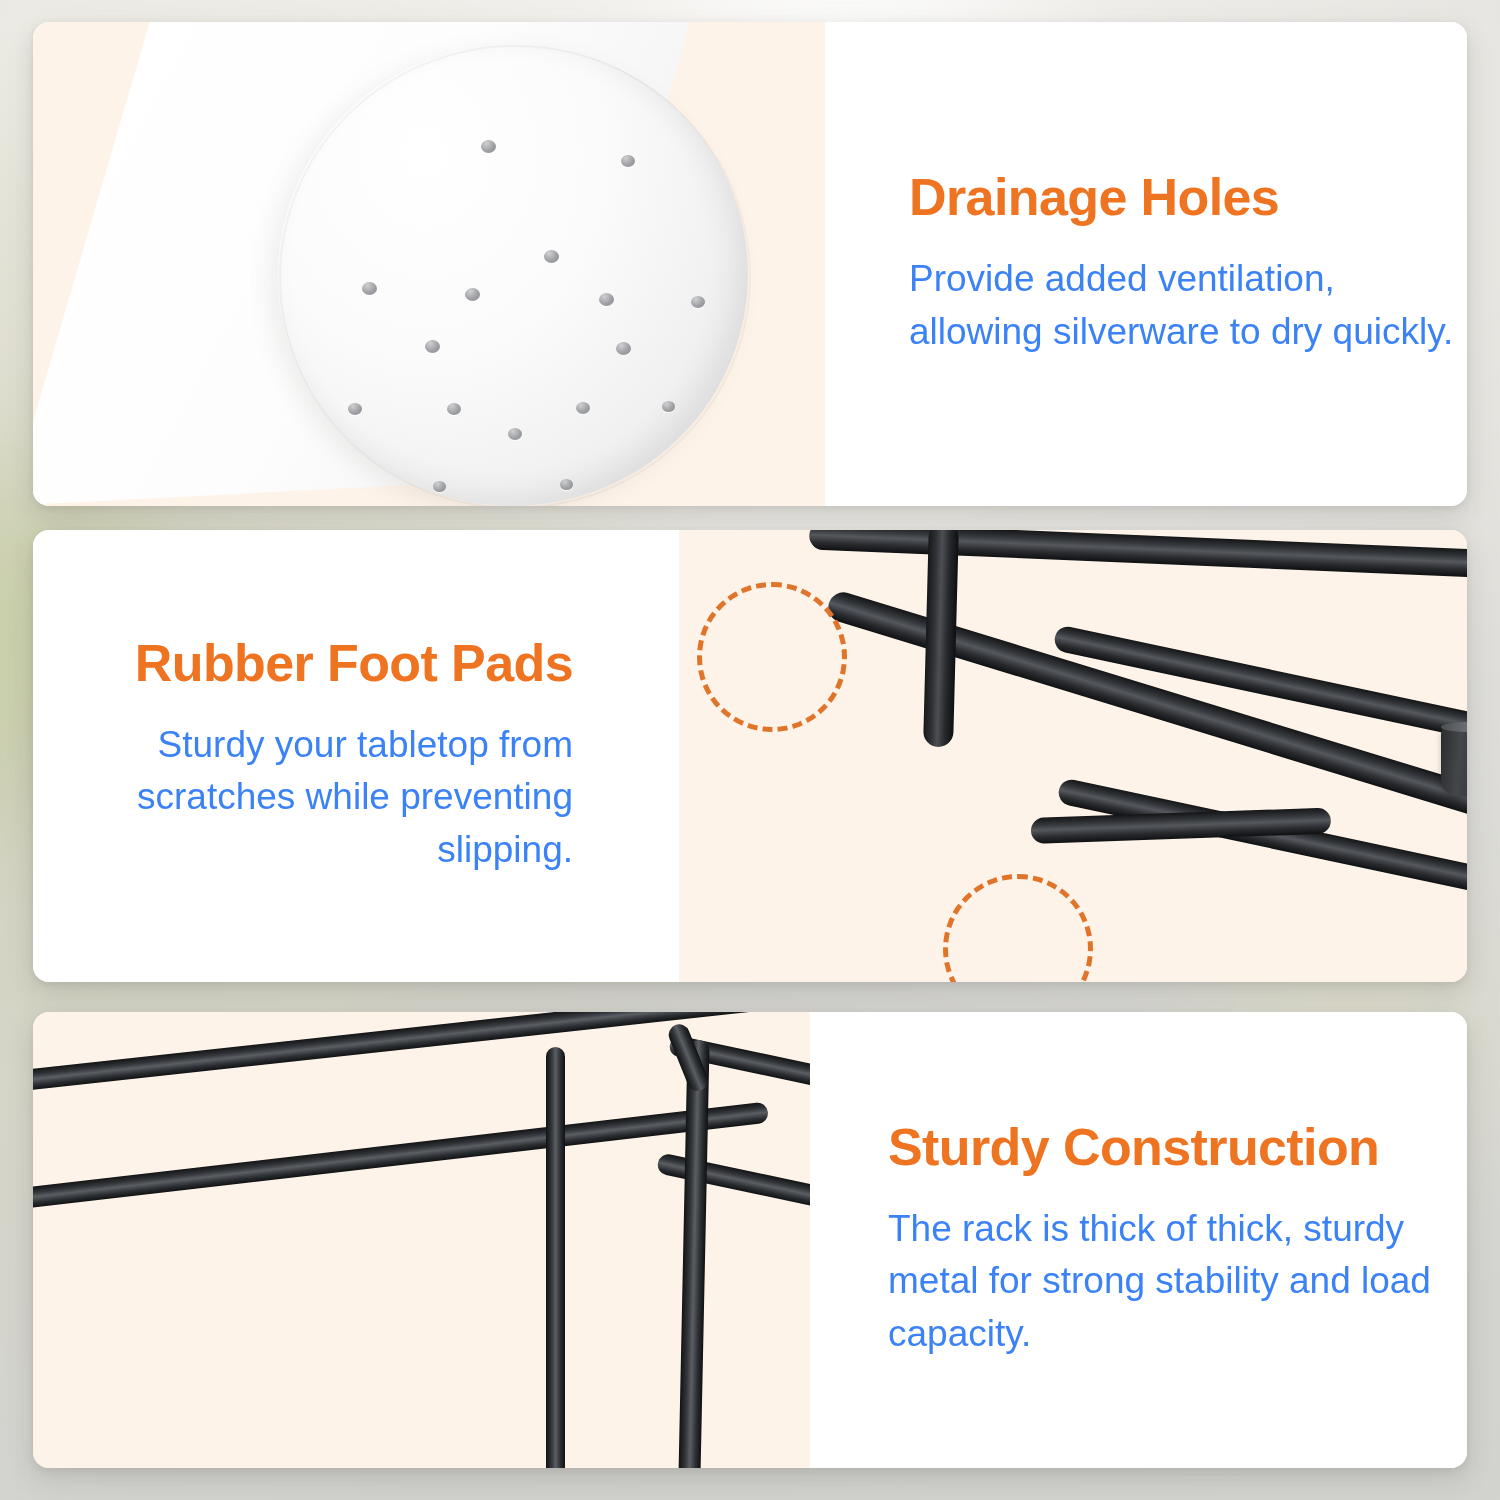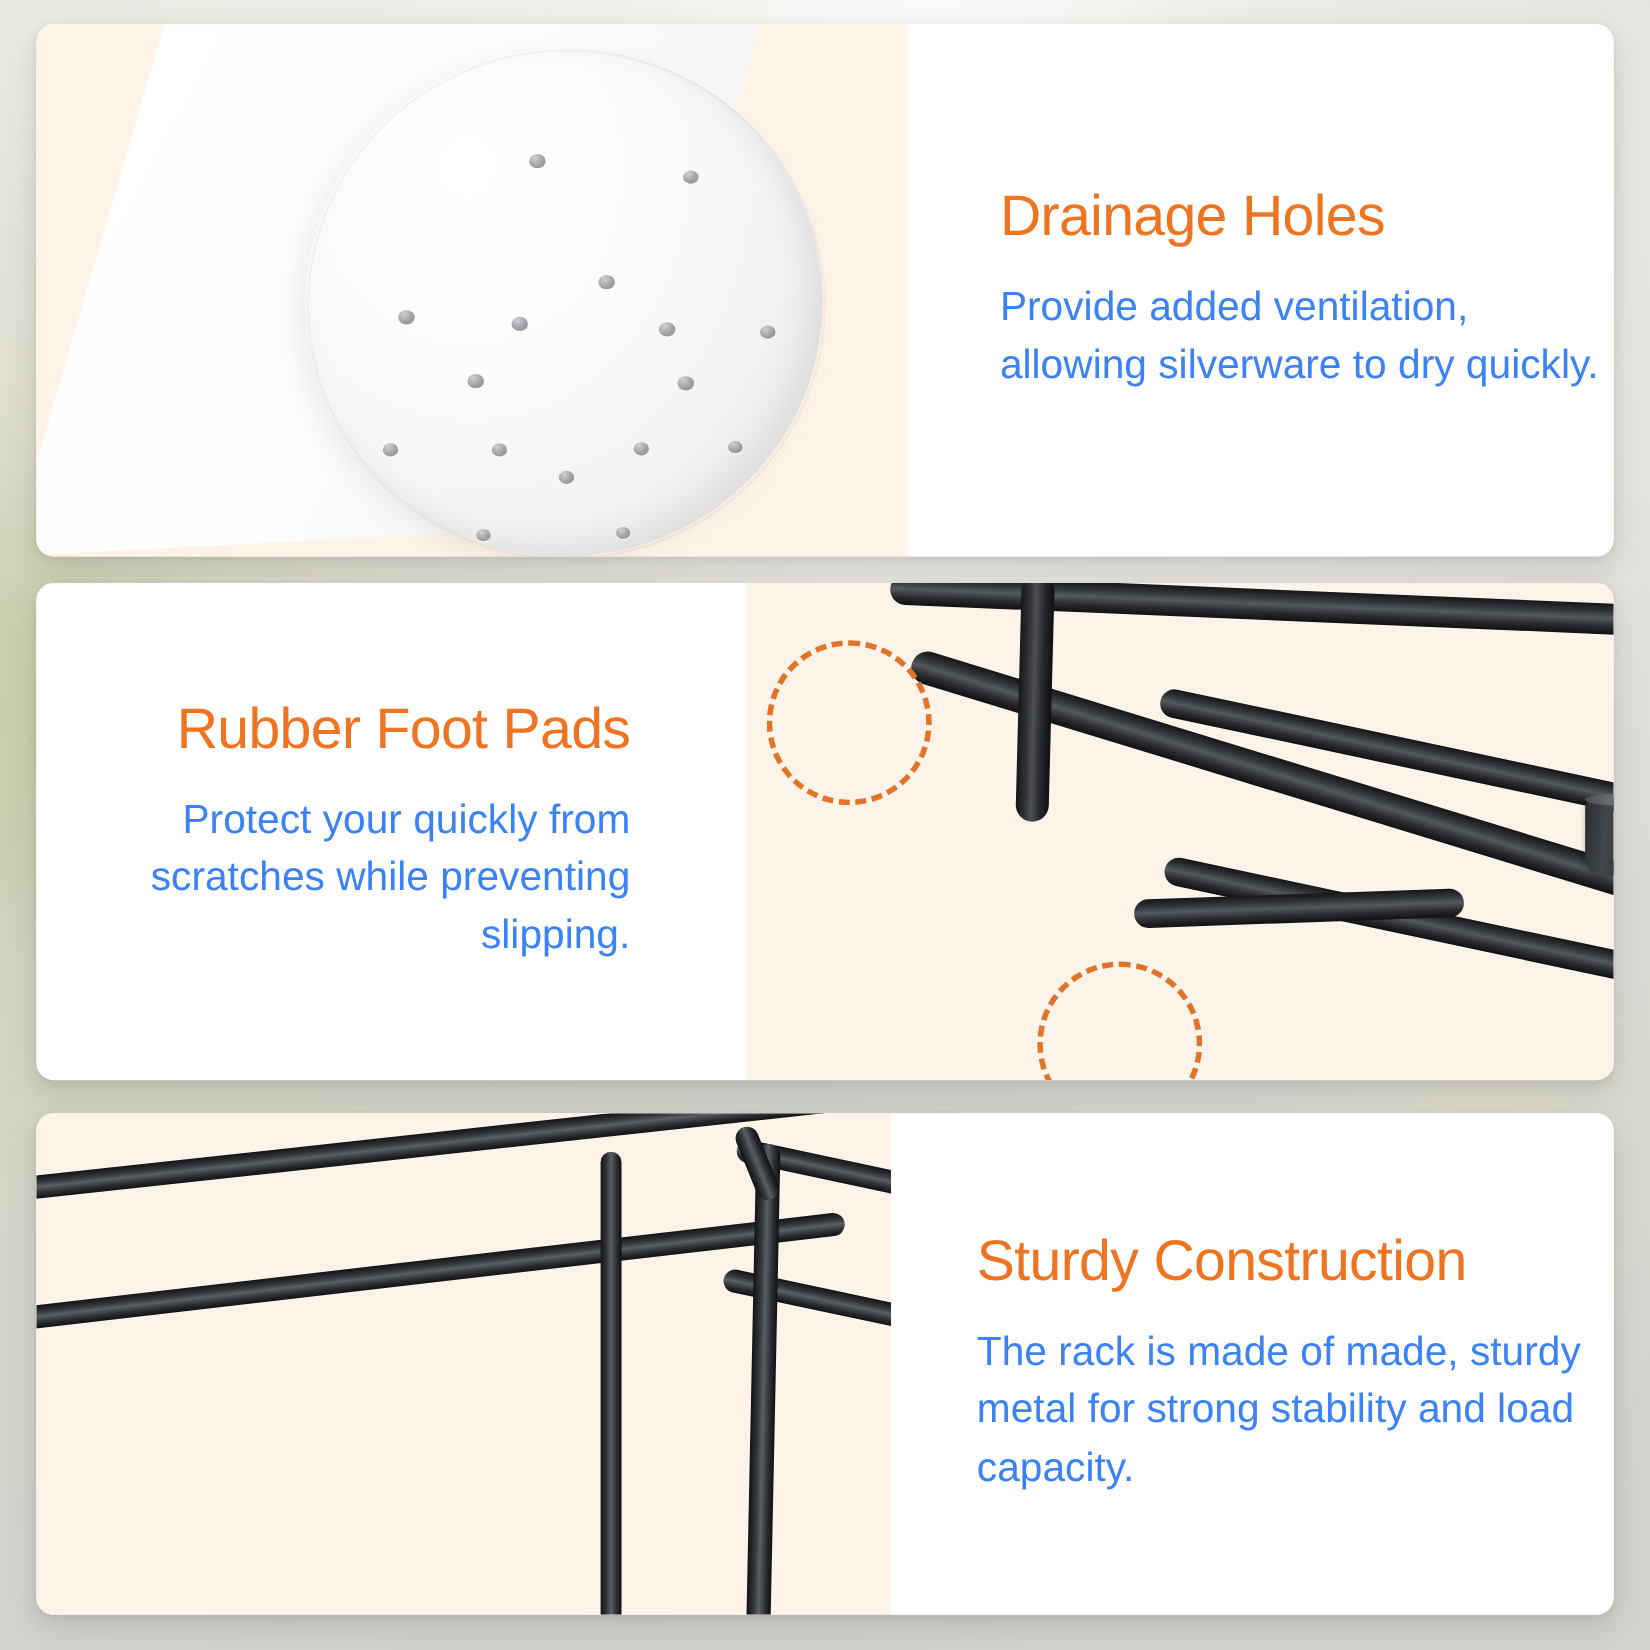--- a/index.html
+++ b/index.html
@@ -93,21 +93,21 @@
   #card-2 .copy  { padding: 0 58px 0 0; align-items: flex-end; }
   #card-2 .media { width: 788px; }
 
   
   #card-3 .media { width: 777px; }
   #card-3 .copy  { padding: 0 0 0 78px; }
 
   .heading {
     color: #ef7422;
     font-size: 52px;
-    font-weight: normal;
+    font-weight: bold;
     letter-spacing: -0.6px;
     line-height: 1.06;
     margin: 0 0 28px 0;
     white-space: nowrap;
   }
   .body {
     color: #3b82f6;
     font-size: 37px;
     line-height: 1.42;
     margin: 0;
@@ -235,21 +235,21 @@
     <div class="copy">
       <h2 class="heading">Drainage Holes</h2>
       <p class="body">Provide added ventilation, allowing silverware to dry quickly.</p>
     </div>
   </div>
 
   <div class="card" id="card-2">
 
     <div class="copy right-align">
       <h2 class="heading">Rubber Foot Pads</h2>
-      <p class="body">Protect your quickly from scratches while preventing slipping.</p>
+      <p class="body">Sturdy your tabletop from scratches while preventing slipping.</p>
     </div>
 
     <div class="media">
       <div class="rack2">
 
         <div class="rod rod-h" style="left:130px; top:6px; width:700px; height:28px; transform:rotate(2.4deg);"></div>
 
         <div class="rod rod-h" style="left:150px; top:58px; width:700px; height:30px; transform:rotate(17deg); transform-origin:left center;"></div>
 
         <div class="rod rod-h" style="left:376px; top:94px; width:470px; height:26px; transform:rotate(12deg); transform-origin:left center;"></div>
@@ -281,17 +281,17 @@
         <div class="wire wire-v" style="left:513px; top:35px; width:19px; height:555px;"></div>
         <div class="wire wire-v" style="left:648px; top:28px; width:22px; height:630px; transform:rotate(1.2deg);"></div>
 
         <div class="wire wire-v" style="left:658px; top:8px; width:21px; height:70px; transform:rotate(-22deg); transform-origin:bottom center;"></div>
 
       </div>
     </div>
 
     <div class="copy">
       <h2 class="heading">Sturdy Construction</h2>
-      <p class="body">The rack is made of made, sturdy metal for strong stability and load capacity.</p>
+      <p class="body">The rack is thick of thick, sturdy metal for strong stability and load capacity.</p>
     </div>
   </div>
 
 </div>
 
 </body></html>

